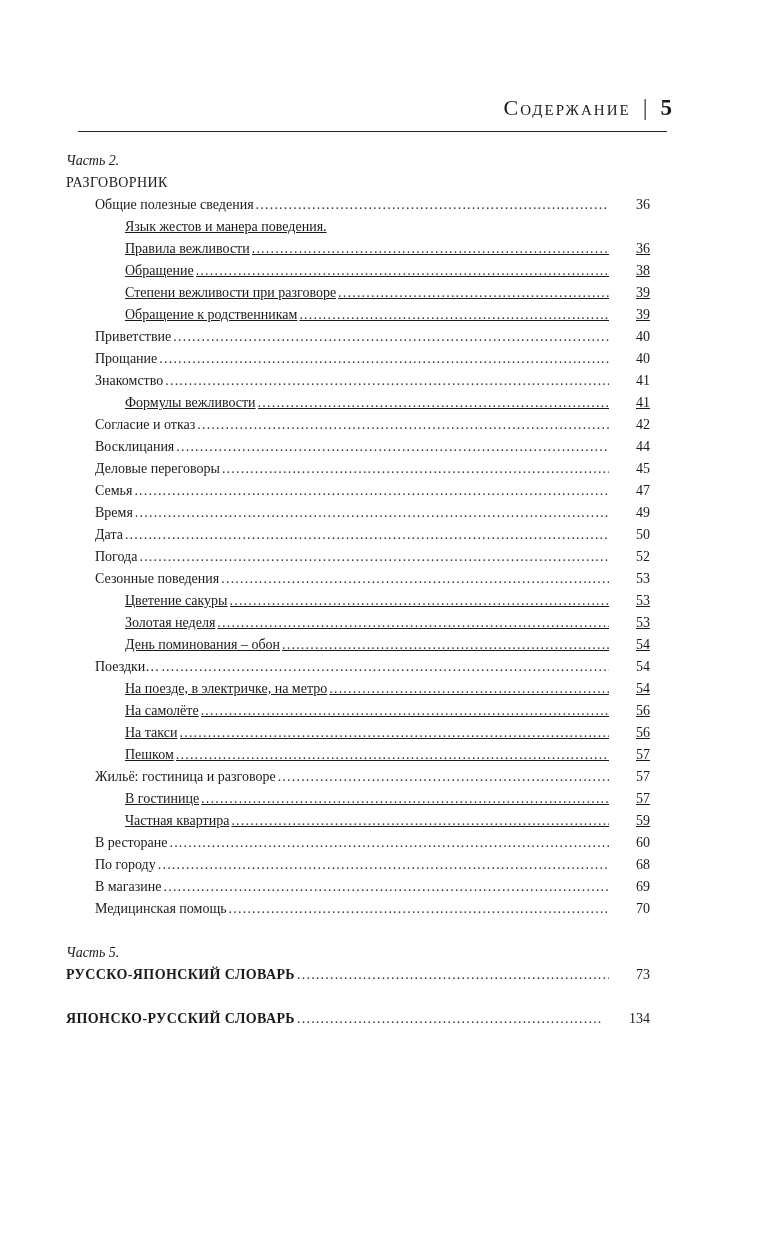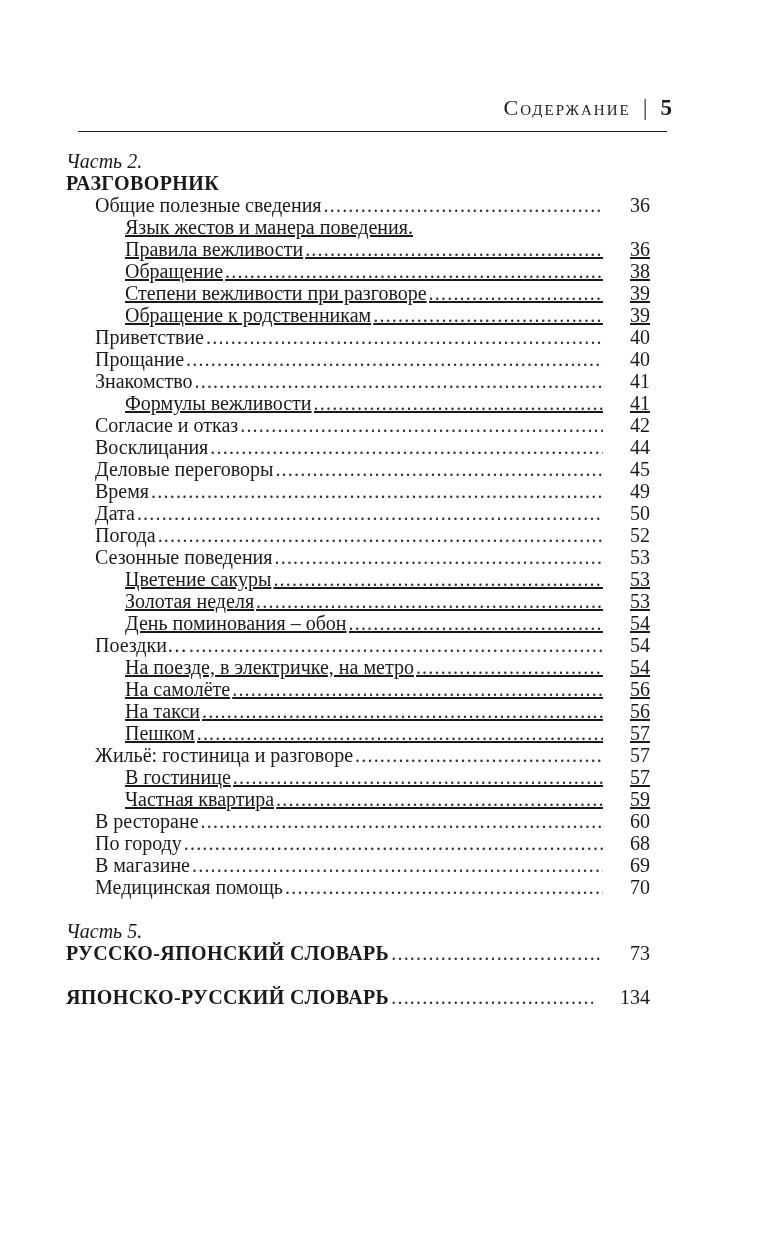--- a/index.html
+++ b/index.html
@@ -15,24 +15,24 @@
     }
     .running-head .title { font-variant: small-caps; letter-spacing: 2px; }
     .running-head .sep { margin: 0 12px; font-size: 24px; color: #333; }
     .running-head .pageno { font-weight: bold; font-size: 23px; }
     .head-rule {
       position: absolute; top: 131px; left: 78px; width: 589px; height: 1px;
       background: #222;
     }
     .toc {
       position: absolute; top: 150px; left: 66px; width: 584px;
-      font-size: 20px; line-height: 22px;
+      font-size: 14px; line-height: 22px;
     }
     .part-label { font-style: italic; height: 22px; }
-    .part-title { font-weight: bold; letter-spacing: 0.4px; height: 22px; }
+    .part-title { font-weight: normal; letter-spacing: 0.4px; height: 22px; }
     .row {
       display: flex; align-items: baseline; height: 22px; white-space: nowrap;
     }
     .row.lvl1 { padding-left: 29px; }
     .row.lvl2 { padding-left: 59px; text-decoration: underline; }
     .row .label { flex: 0 0 auto; }
     .row .bold { font-weight: bold; letter-spacing: 0.4px; }
     .row .leader {
       flex: 1 1 auto; overflow: hidden; margin: 0 2px; letter-spacing: 1.2px;
       color: #333;
@@ -114,20 +114,25 @@
       <span class="label">Восклицания</span>
       <span class="leader"></span>
       <span class="page">44</span>
     </div>
   <div class="row lvl1">
       <span class="label">Деловые переговоры</span>
       <span class="leader"></span>
       <span class="page">45</span>
     </div>
   <div class="row lvl1">
+      <span class="label">Семья</span>
+      <span class="leader"></span>
+      <span class="page">47</span>
+    </div>
+  <div class="row lvl1">
       <span class="label">Время</span>
       <span class="leader"></span>
       <span class="page">49</span>
     </div>
   <div class="row lvl1">
       <span class="label">Дата</span>
       <span class="leader"></span>
       <span class="page">50</span>
     </div>
   <div class="row lvl1">

